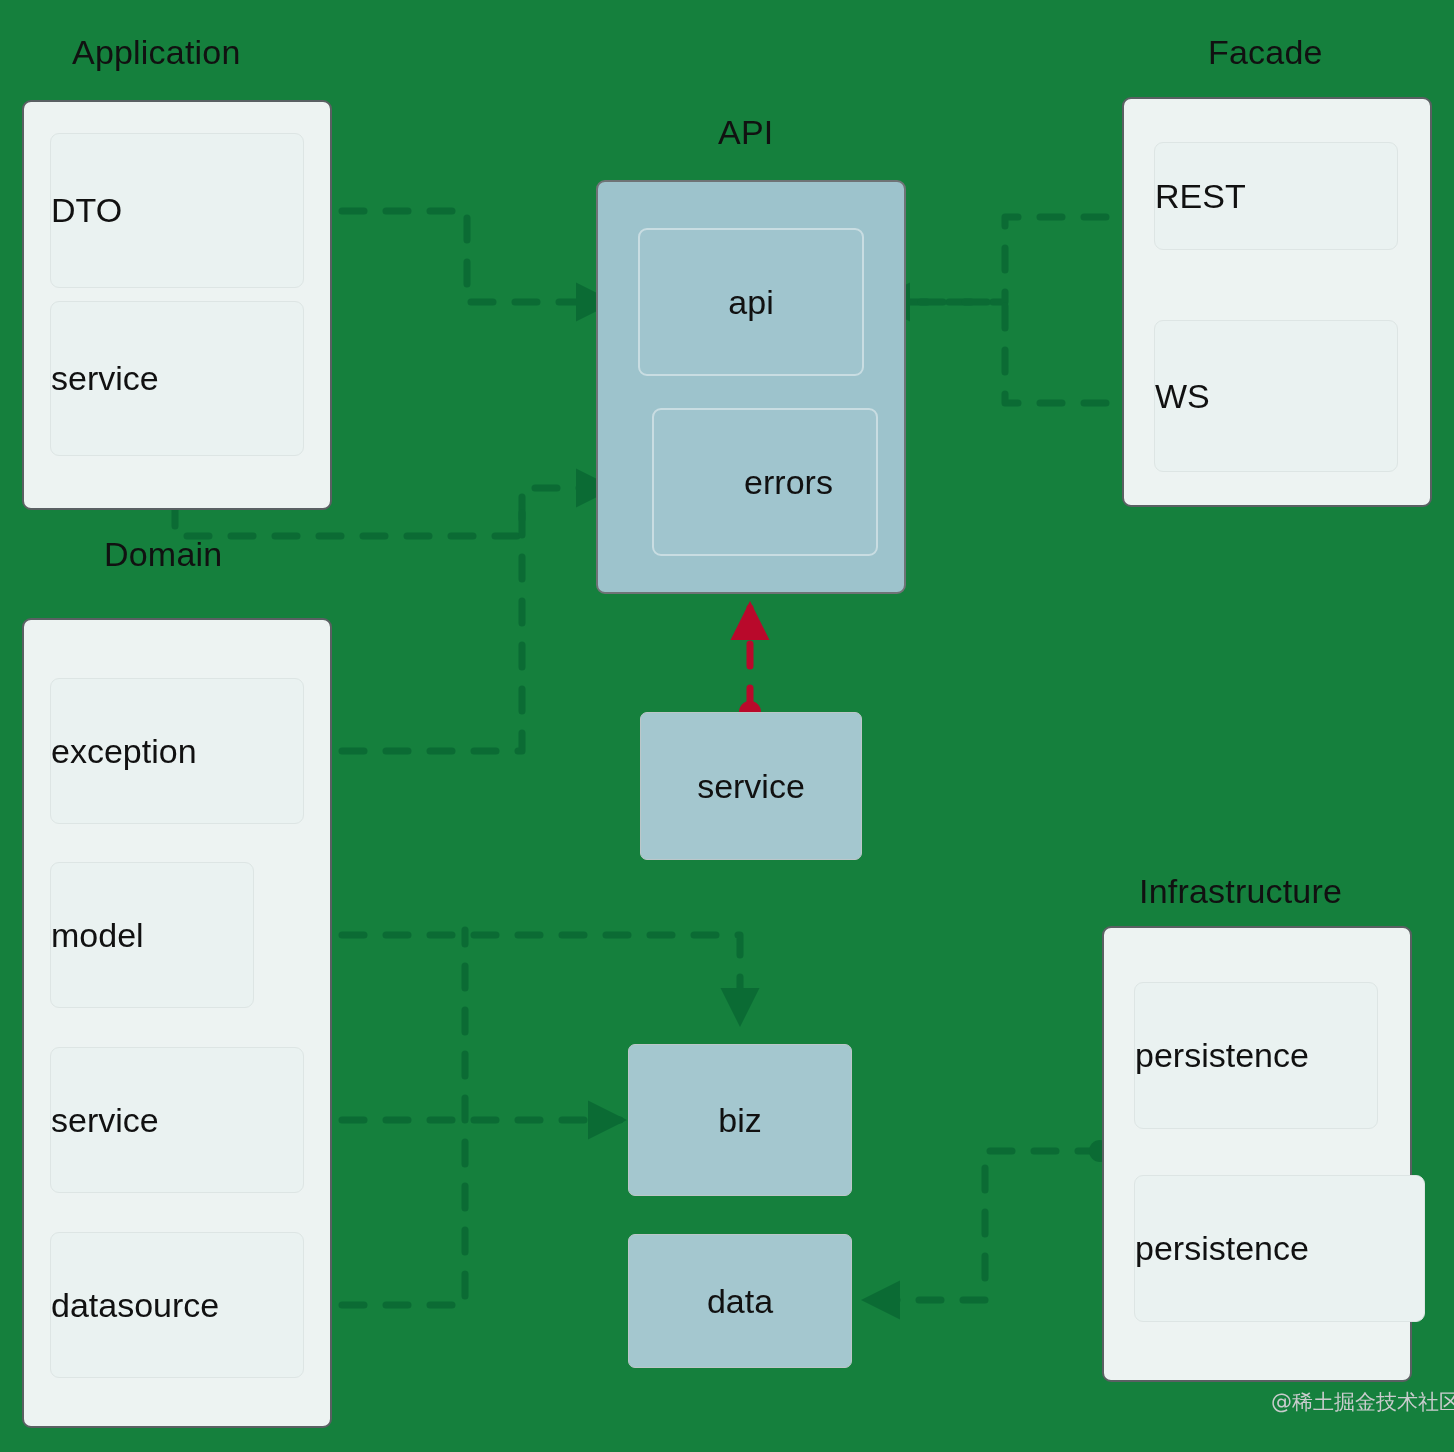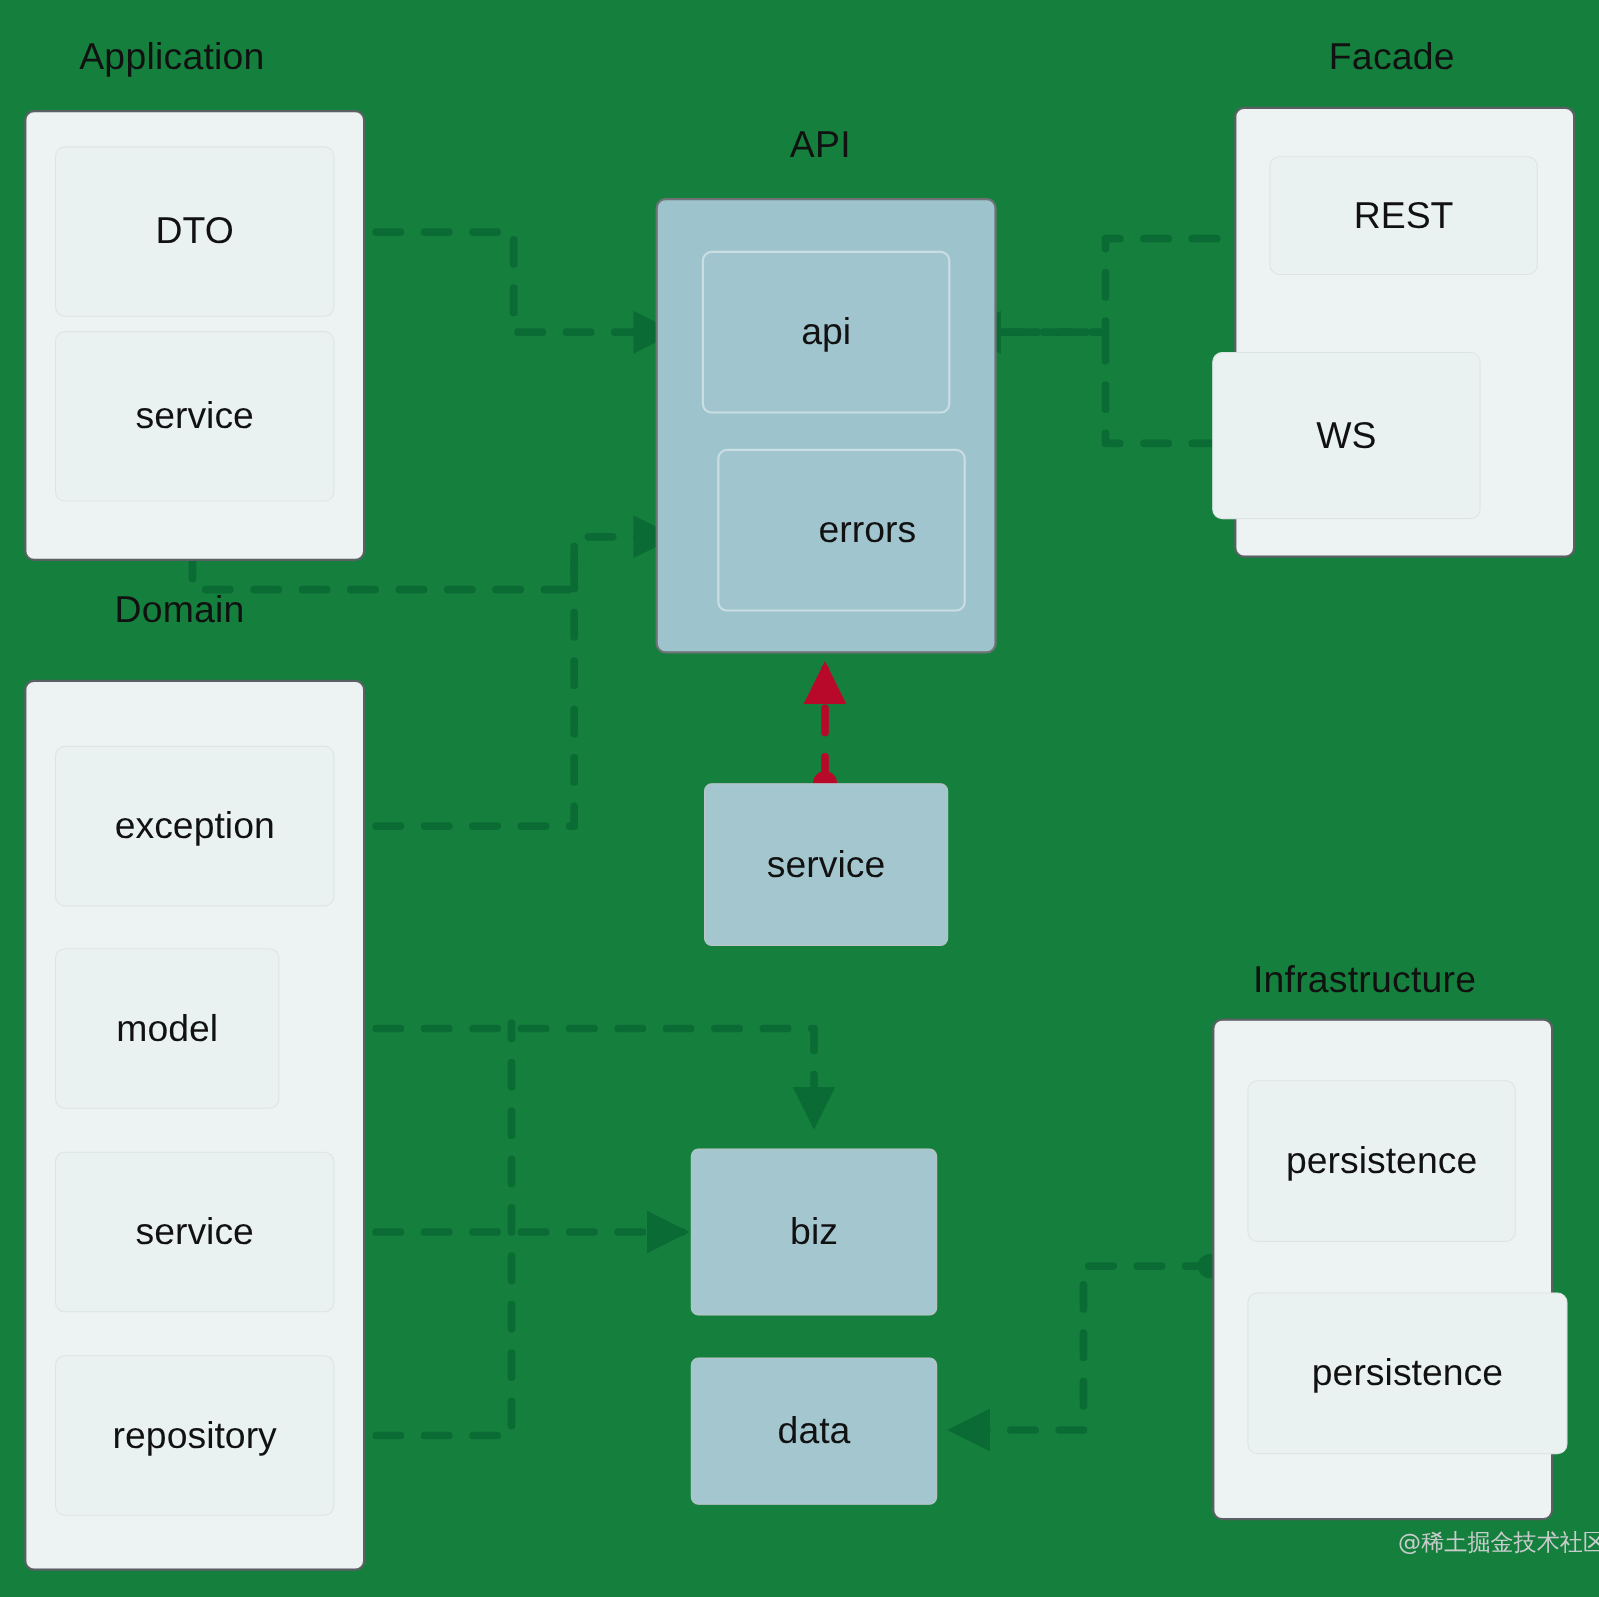--- a/index.html
+++ b/index.html
@@ -36,21 +36,20 @@
   }
   
   .sub-box {
     position: absolute;
     background: #eaf2f1;
     border: 1.5px solid #dde5e4;
     border-radius: 9px;
     box-sizing: border-box;
     display: flex;
     align-items: center;
-    justify-content: center;
   }
   .sub-box .lbl {
     font-size: 34px;
     color: #111111;
     white-space: nowrap;
   }
   
   .api-container {
     position: absolute;
     background: #9dc3cc;
@@ -174,38 +173,38 @@
   <div class="sub-box" style="left:50px; top:678px; width:254px; height:146px;">
     <span class="lbl">exception</span>
   </div>
   <div class="sub-box" style="left:50px; top:862px; width:204px; height:146px;">
     <span class="lbl">model</span>
   </div>
   <div class="sub-box" style="left:50px; top:1047px; width:254px; height:146px;">
     <span class="lbl">service</span>
   </div>
   <div class="sub-box" style="left:50px; top:1232px; width:254px; height:146px;">
-    <span class="lbl">repository</span>
+    <span class="lbl">datasource</span>
   </div>
 
   <div class="group-title" style="left:718px; top:113px;">API</div>
   <div class="api-container" style="left:596px; top:180px; width:310px; height:414px;"></div>
   <div class="api-sub" style="left:638px; top:228px; width:226px; height:148px;">
     <span class="lbl">api</span>
   </div>
   <div class="api-sub" style="left:652px; top:408px; width:226px; height:148px;padding-left:47px;">
     <span class="lbl">errors</span>
   </div>
 
   <div class="group-title" style="left:1208px; top:33px;">Facade</div>
   <div class="container-box" style="left:1122px; top:97px; width:310px; height:410px;"></div>
   <div class="sub-box" style="left:1154px; top:142px; width:244px; height:108px;">
     <span class="lbl">REST</span>
   </div>
-  <div class="sub-box" style="left:1102px; top:320px; width:244px; height:152px;">
+  <div class="sub-box" style="left:1154px; top:320px; width:244px; height:152px;">
     <span class="lbl">WS</span>
   </div>
 
   <div class="group-title" style="left:1139px; top:872px;">Infrastructure</div>
   <div class="container-box" style="left:1102px; top:926px; width:310px; height:456px;"></div>
   <div class="sub-box" style="left:1134px; top:982px; width:244px; height:147px;">
     <span class="lbl">persistence</span>
   </div>
   <div class="sub-box" style="left:1134px; top:1175px; width:291px; height:147px;">
     <span class="lbl">persistence</span>

